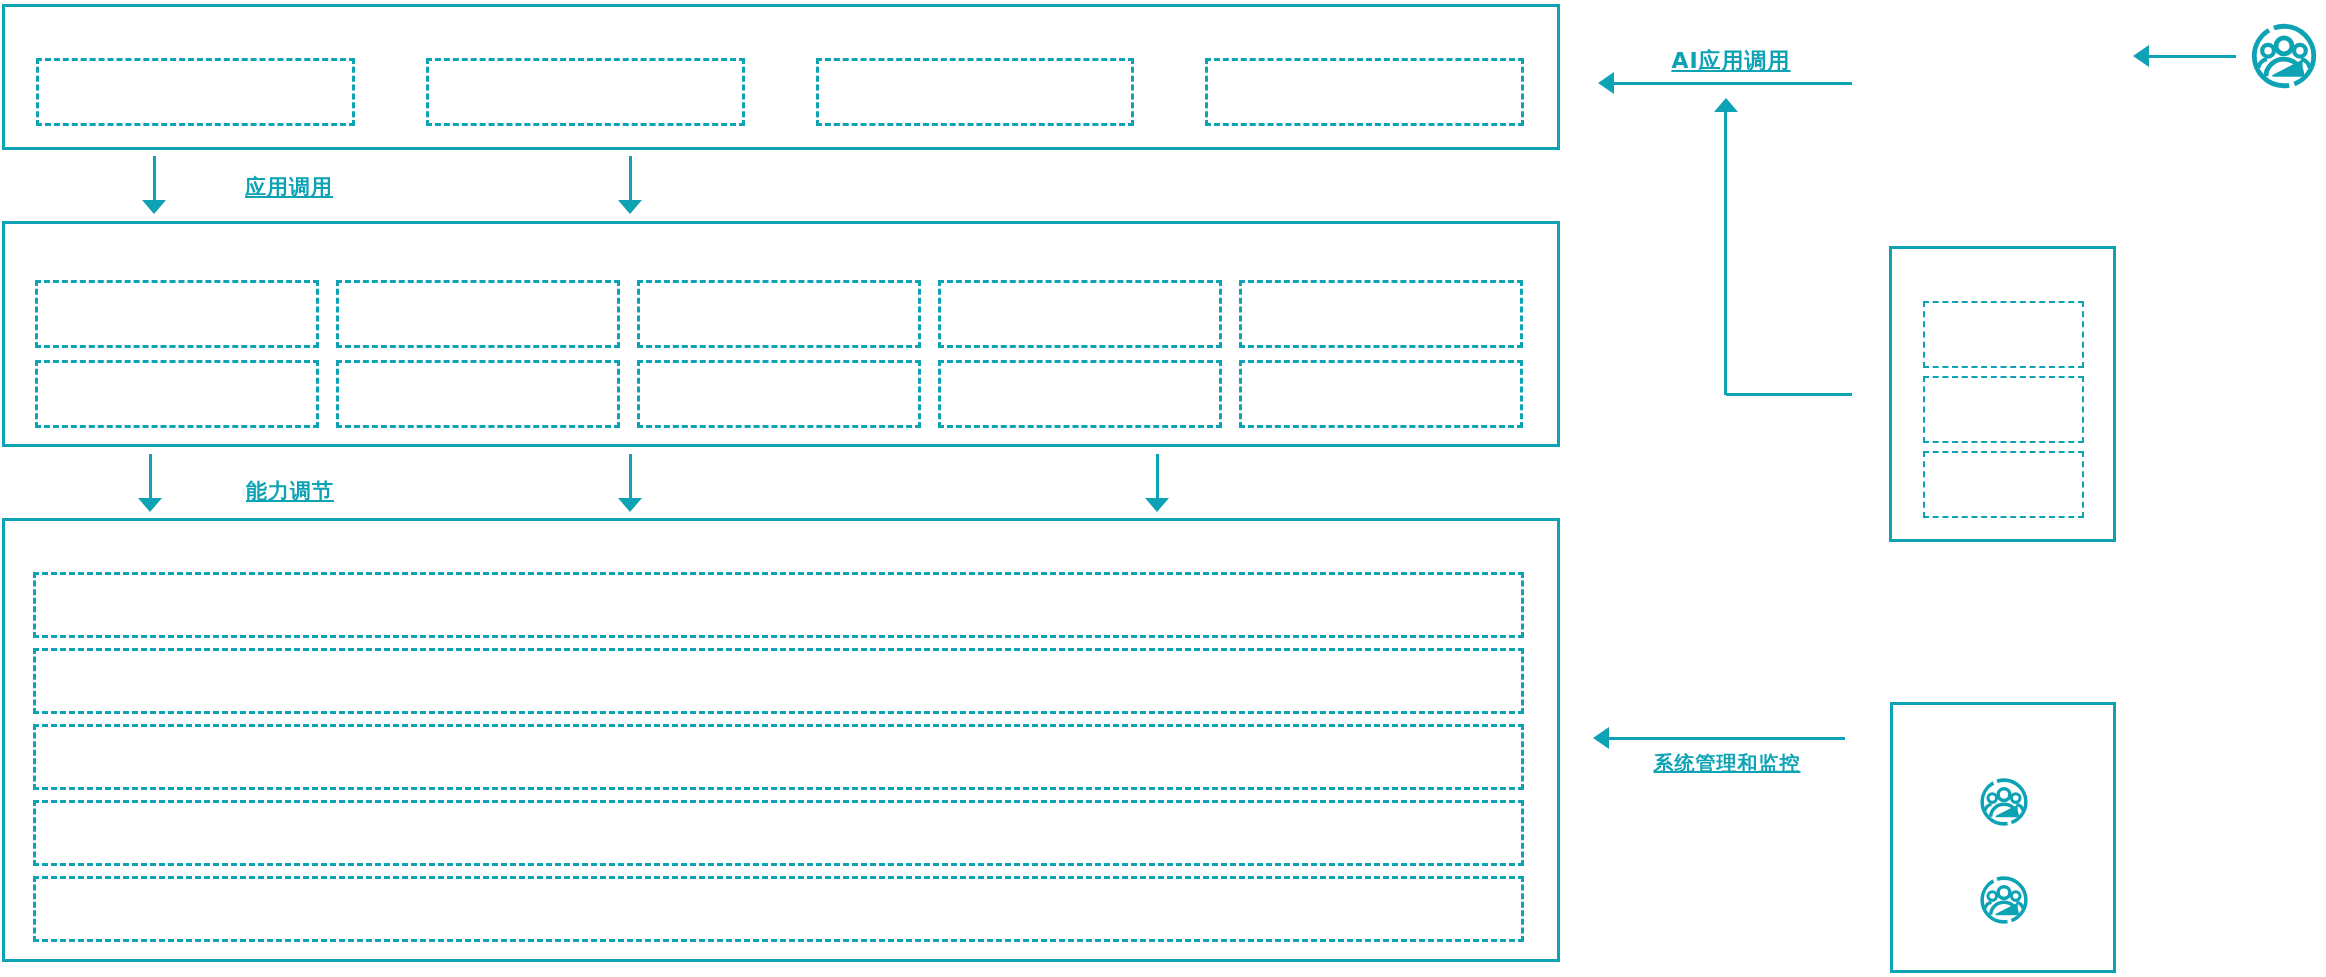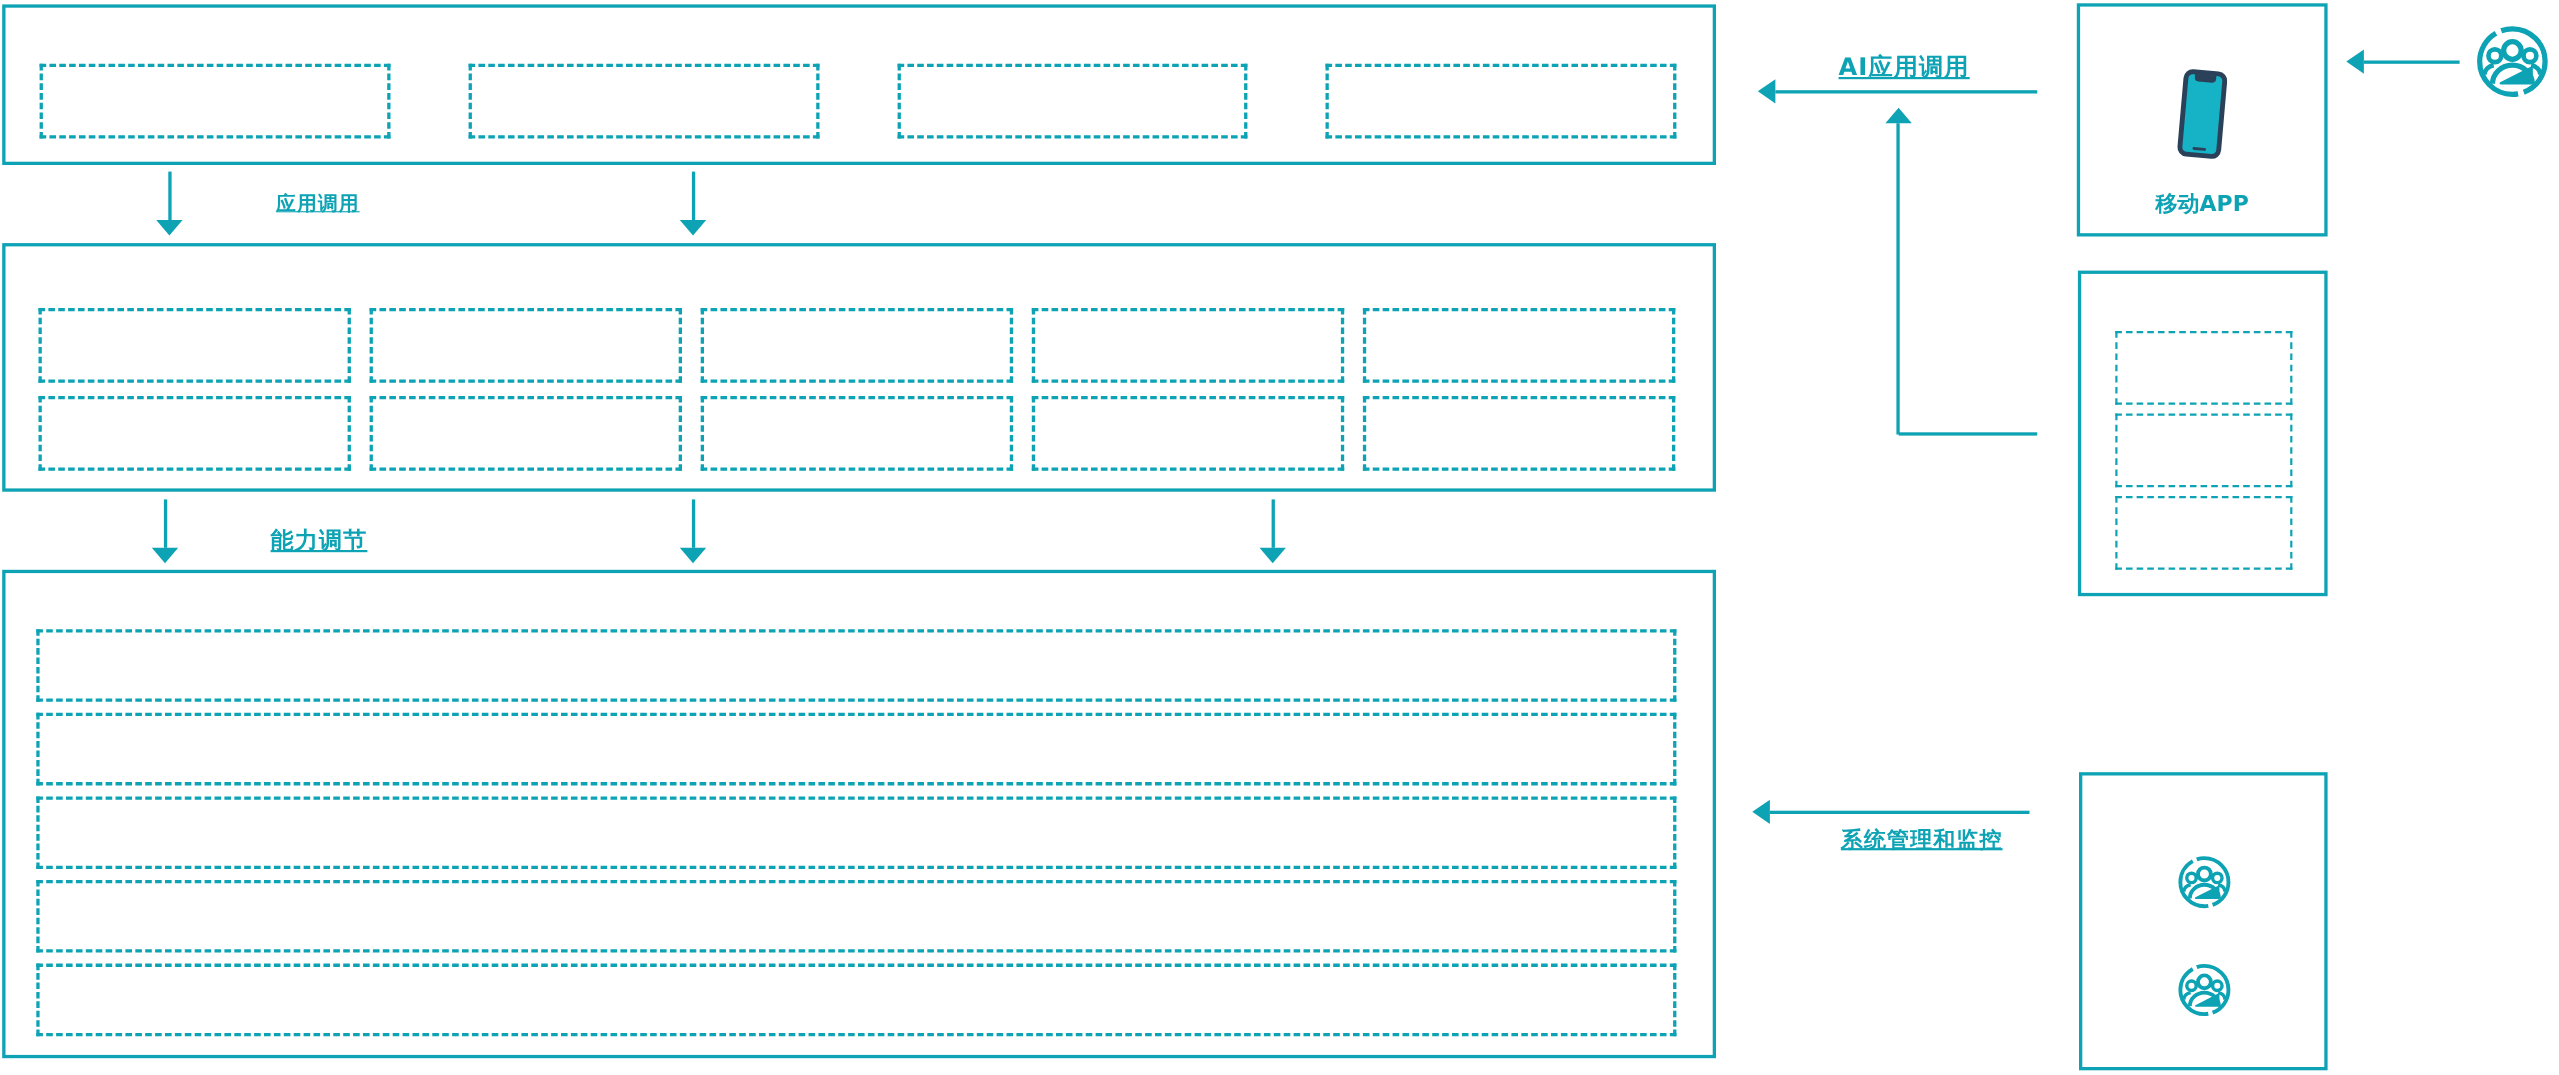--- a/index.html
+++ b/index.html
@@ -48,21 +48,21 @@
   </section>
 
   <div class="varrow" style="left:142px;top:156px;">
     <div class="shaft" style="height:44px;"></div>
     <div class="head-down"></div>
   </div>
   <div class="varrow" style="left:618px;top:156px;">
     <div class="shaft" style="height:44px;"></div>
     <div class="head-down"></div>
   </div>
-  <div class="edge-label" style="left:289px;top:173px;font-size:18px;">应用调用</div>
+  <div class="edge-label" style="left:289px;top:173px;font-size:21px;">应用调用</div>
 
   <section class="panel" style="left:2px;top:221px;width:1558px;height:226px;">
     <div class="grid5" style="left:30px;top:56px;width:1488px;column-gap:17px;row-gap:12px;">
       <div class="dashed-box" style="height:68px;"></div>
     <div class="dashed-box" style="height:68px;"></div>
         <div class="dashed-box" style="height:68px;"></div>
         <div class="dashed-box" style="height:68px;"></div>
         <div class="dashed-box" style="height:68px;"></div>
         <div class="dashed-box" style="height:68px;"></div>
         <div class="dashed-box" style="height:68px;"></div>
@@ -97,42 +97,32 @@
   </section>
 
   <div class="edge-label" style="left:1731px;top:46px;font-size:22px;">AI应用调用</div>
   <div class="hline" style="left:1614px;top:82px;width:238px;"></div>
   <div class="head-left" style="left:1598px;top:72px;"></div>
 
   <div class="head-up" style="left:1714px;top:98px;"></div>
   <div class="vline-abs" style="left:1724px;top:112px;height:283px;"></div>
   <div class="hline" style="left:1726px;top:393px;width:126px;"></div>
 
-  <section class="panel" style="left:1888px;top:3px;width:228px;height:212px;">
-    <svg width="46" height="90" viewBox="0 0 52 96" style="position:absolute;left:88px;top:54px;" aria-hidden="true">
-      <g transform="rotate(5 26 48)">
-        <rect x="6" y="4" width="40" height="85" rx="7" style="fill:var(--phone-screen);stroke:var(--phone-frame);stroke-width:5;"></rect>
-        <path d="M15 6 h22 v3.5 a4 4 0 0 1 -4 4 h-14 a4 4 0 0 1 -4 -4 z" style="fill:var(--phone-frame);"></path>
-        <rect x="19" y="81" width="14" height="3" rx="1.5" style="fill:var(--phone-frame);"></rect>
-      </g>
-    </svg>
-    <div class="phone-label" style="top:166px;">移动APP</div>
-  </section>
 
   <section class="panel" style="left:1889px;top:246px;width:227px;height:296px;">
     <div class="strips" style="left:31px;top:52px;width:161px;gap:8px;">
       <div class="dashed-box" style="height:67px;width:100%;border-width:2.5px;"></div>
     <div class="dashed-box" style="height:67px;width:100%;border-width:2.5px;"></div>
         <div class="dashed-box" style="height:67px;width:100%;border-width:2.5px;"></div>
       </div>
   </section>
 
   <div class="hline" style="left:1609px;top:737px;width:236px;"></div>
   <div class="head-left" style="left:1593px;top:727px;"></div>
-  <div class="edge-label" style="left:1727px;top:750px;font-size:20px;margin-left:20px;">系统管理和监控</div>
+  <div class="edge-label" style="left:1727px;top:750px;font-size:20px;">系统管理和监控</div>
 
   <section class="panel" style="left:1890px;top:702px;width:226px;height:271px;">
     <svg width="50" height="50" viewBox="0 0 64 64" style="position:absolute;left:86px;top:72px;color:var(--accent);" aria-hidden="true">
       <g fill="none" stroke="currentColor">
         <circle cx="32" cy="32" r="28" stroke-width="4.5" stroke-dasharray="34 5 78 5 120"></circle>
         <circle cx="32" cy="22.5" r="7.5" stroke-width="4.5"></circle>
         <circle cx="17" cy="27" r="5.5" stroke-width="4"></circle>
         <circle cx="47" cy="27" r="5.5" stroke-width="4"></circle>
         <path d="M15 51 a17 16 0 0 1 34 0" stroke-width="4.5"></path>
         <path d="M8 43 a10 9 0 0 1 8 -8" stroke-width="4"></path>

